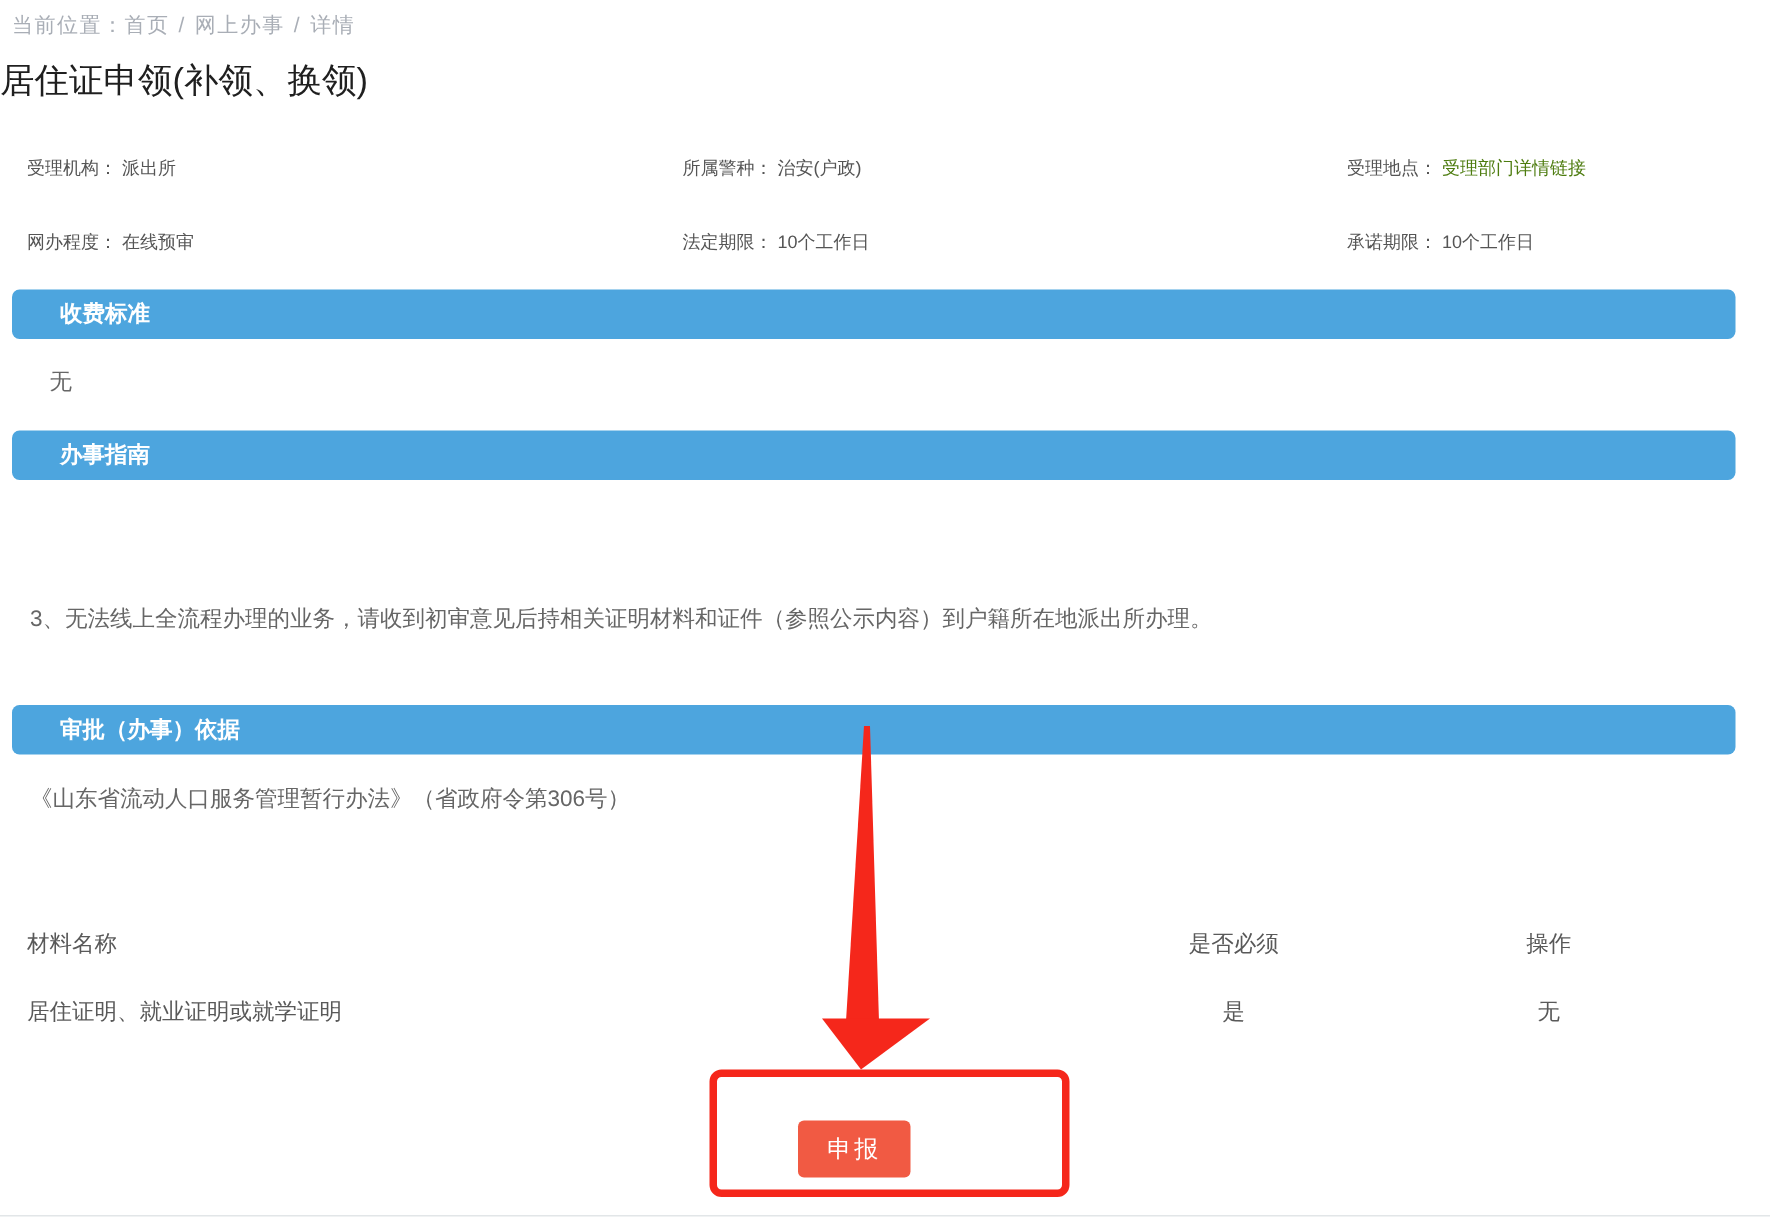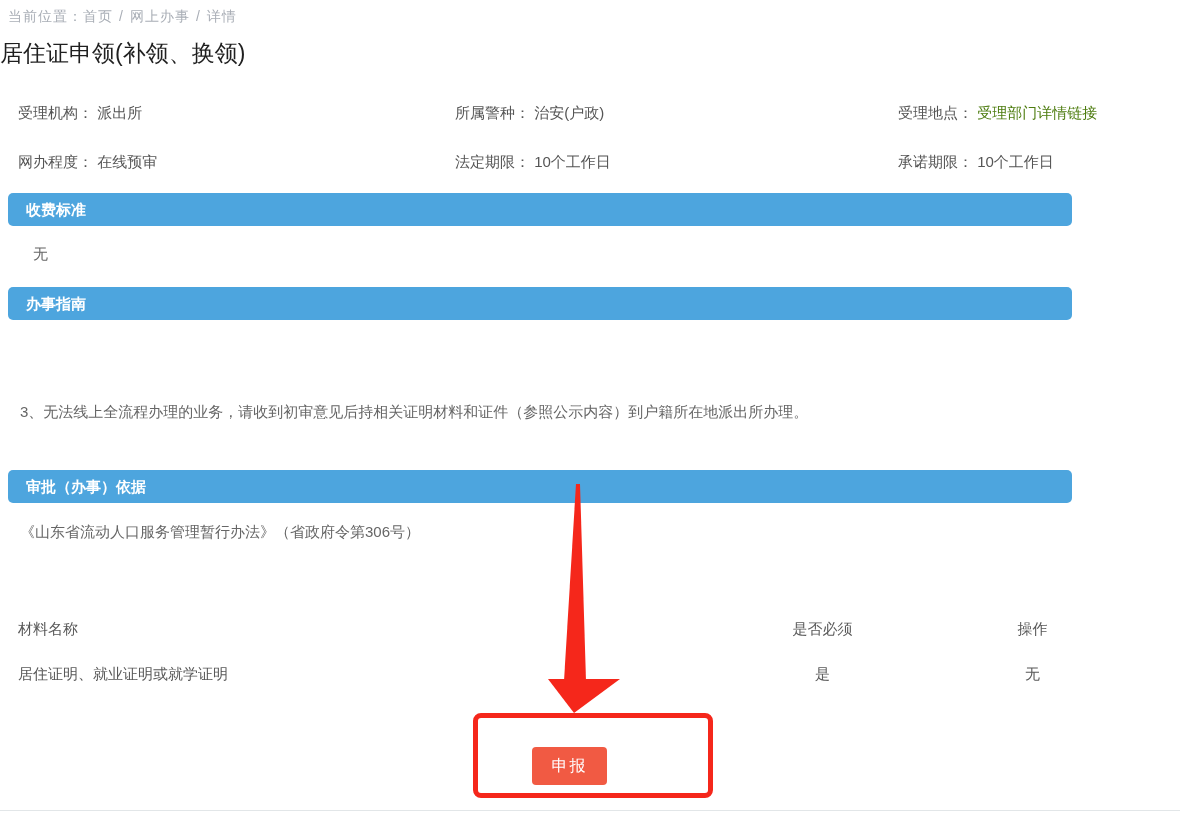--- a/index.html
+++ b/index.html
@@ -25,34 +25,34 @@
   .breadcrumb a { color: #a9aeb6; text-decoration: none; cursor: pointer; }
   .breadcrumb .sep { margin: 0 6px; }
 
   
   .page-title {
     left: 0; top: 38px; width: 100%;
     font-size: 23px; font-weight: 400; color: #1f1f1f;
   }
 
   
-  .info-cell { font-size: 15px; color: #555; white-space: nowrap; }
+  .info-cell { font-size: 12px; color: #555; white-space: nowrap; }
   .info-cell .lbl { color: #555; }
   .info-cell .val { color: #555; }
   .info-cell a.val { color: #4d7c0f; text-decoration: none; cursor: pointer; }
   .c1 { left: 18px; }  .c2 { left: 455px; } .c3 { left: 898px; }
   .r1 { top: 104px; }  .r2 { top: 153px; }
 
   
   .section-bar {
-    left: 8px; width: 1064px; height: 33px;
+    left: 8px; width: 1149px; height: 33px;
     background: #4da5de;
     border-radius: 5px;
     color: #ffffff; font-size: 15px; font-weight: bold;
-    line-height: 33px; padding-left: 18px;
+    line-height: 33px; padding-left: 32px;
   }
   .bar-fee { top: 193px; }
   .bar-guide { top: 287px; }
   .bar-basis { top: 470px; }
   .bar-materials { top: 570px; }
 
   .body-text { font-size: 15px; color: #666; white-space: nowrap; }
   .fee-content { left: 33px; top: 245px; }
   .guide-line-1 { left: 20px; top: 339px; }
   .guide-line-2 { left: 20px; top: 371px; }

